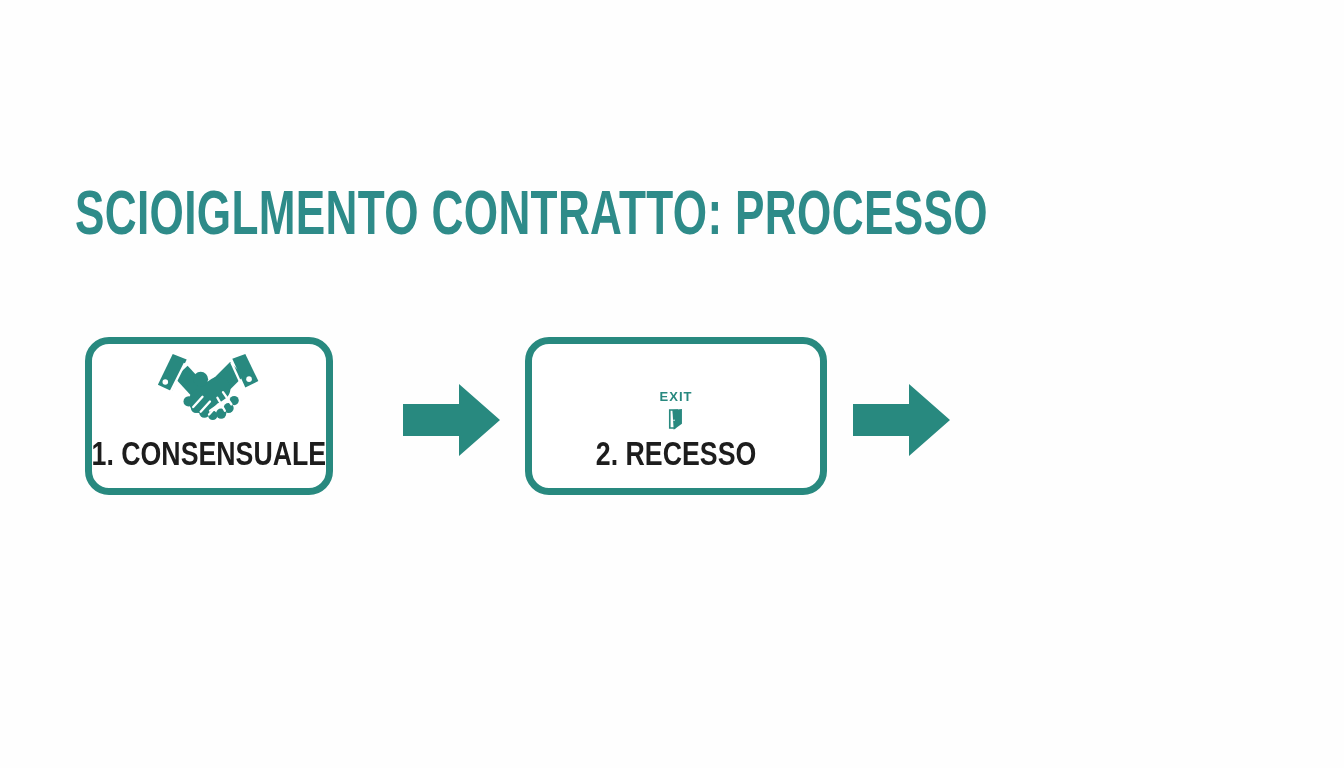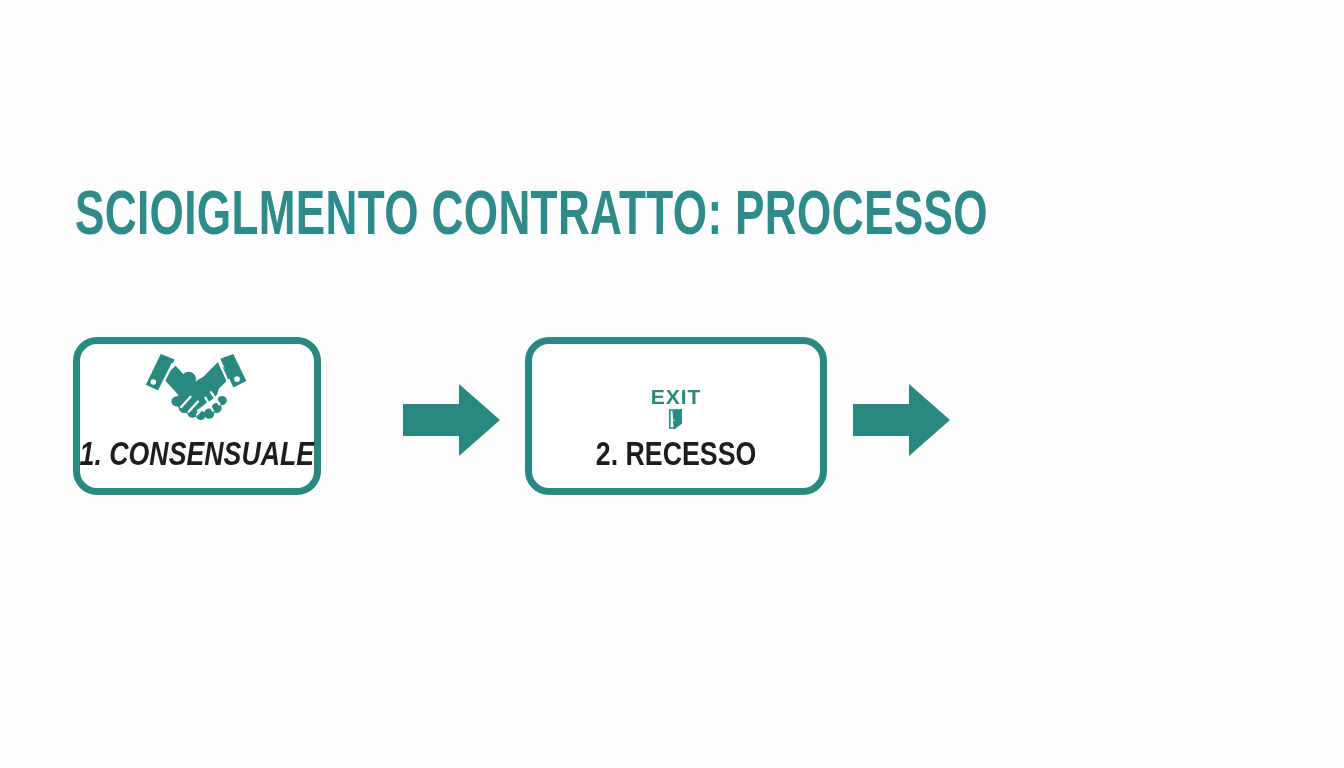--- a/index.html
+++ b/index.html
@@ -37,35 +37,35 @@
     top: 337px;
     height: 158px;
     box-sizing: border-box;
     background: #ffffff;
     border: 7px solid var(--accent, #28897f);
     border-radius: 24px;
     display: flex;
     flex-direction: column;
     align-items: center;
   }
-  .step-1 { left: 73px;  width: 248px; font-style: italic; }
+  .step-1 { left: 85px;  width: 248px; }
   .step-2 { left: 525px; width: 302px; }
   .step-3 { left: 973px; width: 310px; }
   .icon-area {
     height: 84px;
     margin-top: 2px;
     display: flex;
     flex-direction: column;
     align-items: center;
     justify-content: center;
     color: var(--accent, #28897f);
   }
   .exit-caption {
     font-weight: bold;
-    font-size: 21px;
+    font-size: 13px;
     line-height: 17px;
     letter-spacing: 1px;
     color: var(--accent, #28897f);
     margin-bottom: 4px;
     margin-top: 42px;
   }
   .step-label {
     margin-top: 7px;
     font-weight: bold;
     font-size: 33px;

